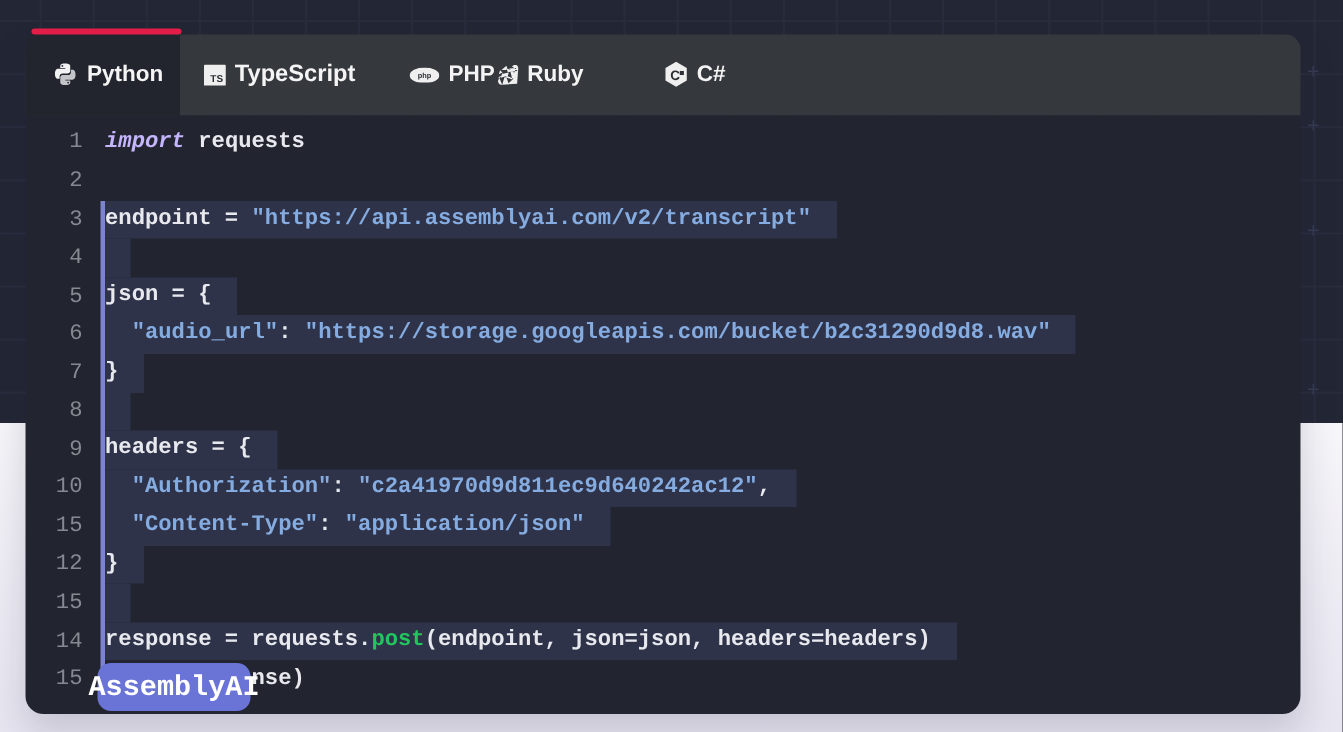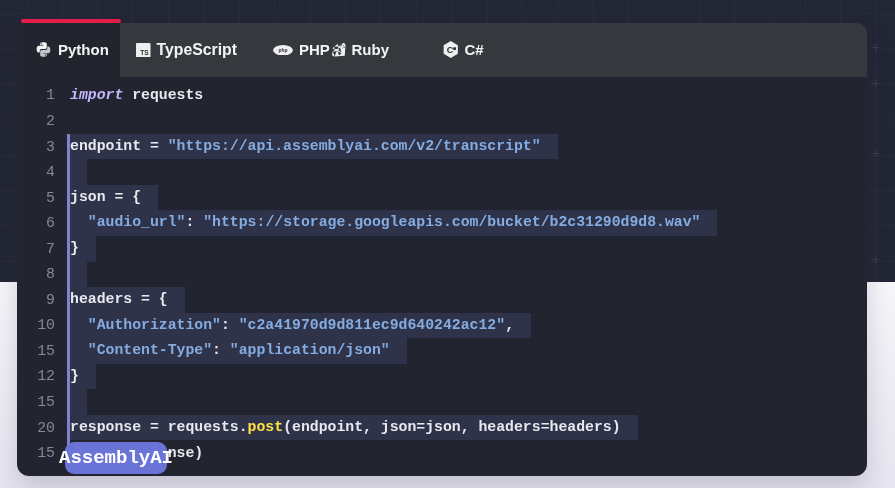--- a/index.html
+++ b/index.html
@@ -21,21 +21,21 @@
 .tab{position:absolute;top:0;height:54.5px;display:flex;align-items:center;gap:6px;color:#f4f4f4;font-weight:700;font-size:15px;}
 .tab-active{position:absolute;left:0;top:0;width:102.5px;height:54.5px;background:#22252d;border-radius:8px 0 0 0;}
 .code{position:absolute;left:0;top:54.5px;width:849.5px;height:399px;background:#22252f;border-radius:0 0 12px 12px;padding-top:5.7px;box-sizing:border-box;font-family:"Liberation Mono",monospace;font-size:14.8px;font-weight:700;}
 .ln{height:25.55px;display:flex;align-items:center;white-space:pre;}
 .num{width:38px;text-align:right;color:#848992;font-weight:400;flex:none;}
 .ct{margin-left:15px;color:#e7e9ee;}
 .sel{background:#2f3349;padding-right:17px;display:inline-block;height:25.55px;line-height:25.55px;vertical-align:top;}
 .selbar{position:absolute;left:49.5px;top:56.8px;width:3.5px;height:332.2px;background:#7b84cc;z-index:2;}
 .k{color:#c4b5fd;font-style:italic;}
 .s{color:#85ace0;}
-.f{color:#fde047;}
+.f{color:#22c55e;}
 .badge{position:absolute;left:65px;top:442px;width:102px;height:32px;background:#6a73d6;border-radius:9px;z-index:10;
   display:flex;align-items:center;justify-content:center;color:#fff;font-family:"Liberation Mono",monospace;font-weight:700;font-size:19px;}
 .icon{flex:none;display:block;}
 </style>
 </head>
 <body>
 <div class="bgtop"></div>
 <div class="cross" style="left:872px;top:44px;"></div>
 <div class="cross" style="left:872px;top:80px;"></div>
 <div class="cross" style="left:872px;top:150px;"></div>
@@ -88,17 +88,17 @@
     <div class="ln"><span class="num">4</span><span class="ct"><span class="sel"></span></span></div>
     <div class="ln"><span class="num">5</span><span class="ct"><span class="sel">json = {</span></span></div>
     <div class="ln"><span class="num">6</span><span class="ct"><span class="sel">  <span class="s">"audio_url"</span>: <span class="s">"https://storage.googleapis.com/bucket/b2c31290d9d8.wav"</span></span></span></div>
     <div class="ln"><span class="num">7</span><span class="ct"><span class="sel">}</span></span></div>
     <div class="ln"><span class="num">8</span><span class="ct"><span class="sel"></span></span></div>
     <div class="ln"><span class="num">9</span><span class="ct"><span class="sel">headers = {</span></span></div>
     <div class="ln"><span class="num">10</span><span class="ct"><span class="sel">  <span class="s">"Authorization"</span>: <span class="s">"c2a41970d9d811ec9d640242ac12"</span>,</span></span></div>
     <div class="ln"><span class="num">15</span><span class="ct"><span class="sel">  <span class="s">"Content-Type"</span>: <span class="s">"application/json"</span></span></span></div>
     <div class="ln"><span class="num">12</span><span class="ct"><span class="sel">}</span></span></div>
     <div class="ln"><span class="num">15</span><span class="ct"><span class="sel"></span></span></div>
-    <div class="ln"><span class="num">20</span><span class="ct"><span class="sel">response = requests.<span class="f">post</span>(endpoint, json=json, headers=headers)</span></span></div>
+    <div class="ln"><span class="num">14</span><span class="ct"><span class="sel">response = requests.<span class="f">post</span>(endpoint, json=json, headers=headers)</span></span></div>
     <div class="ln"><span class="num">15</span><span class="ct">print(response)</span></div>
   </div>
 </div>
 <div class="badge">AssemblyAI</div>
 
 </body></html>

